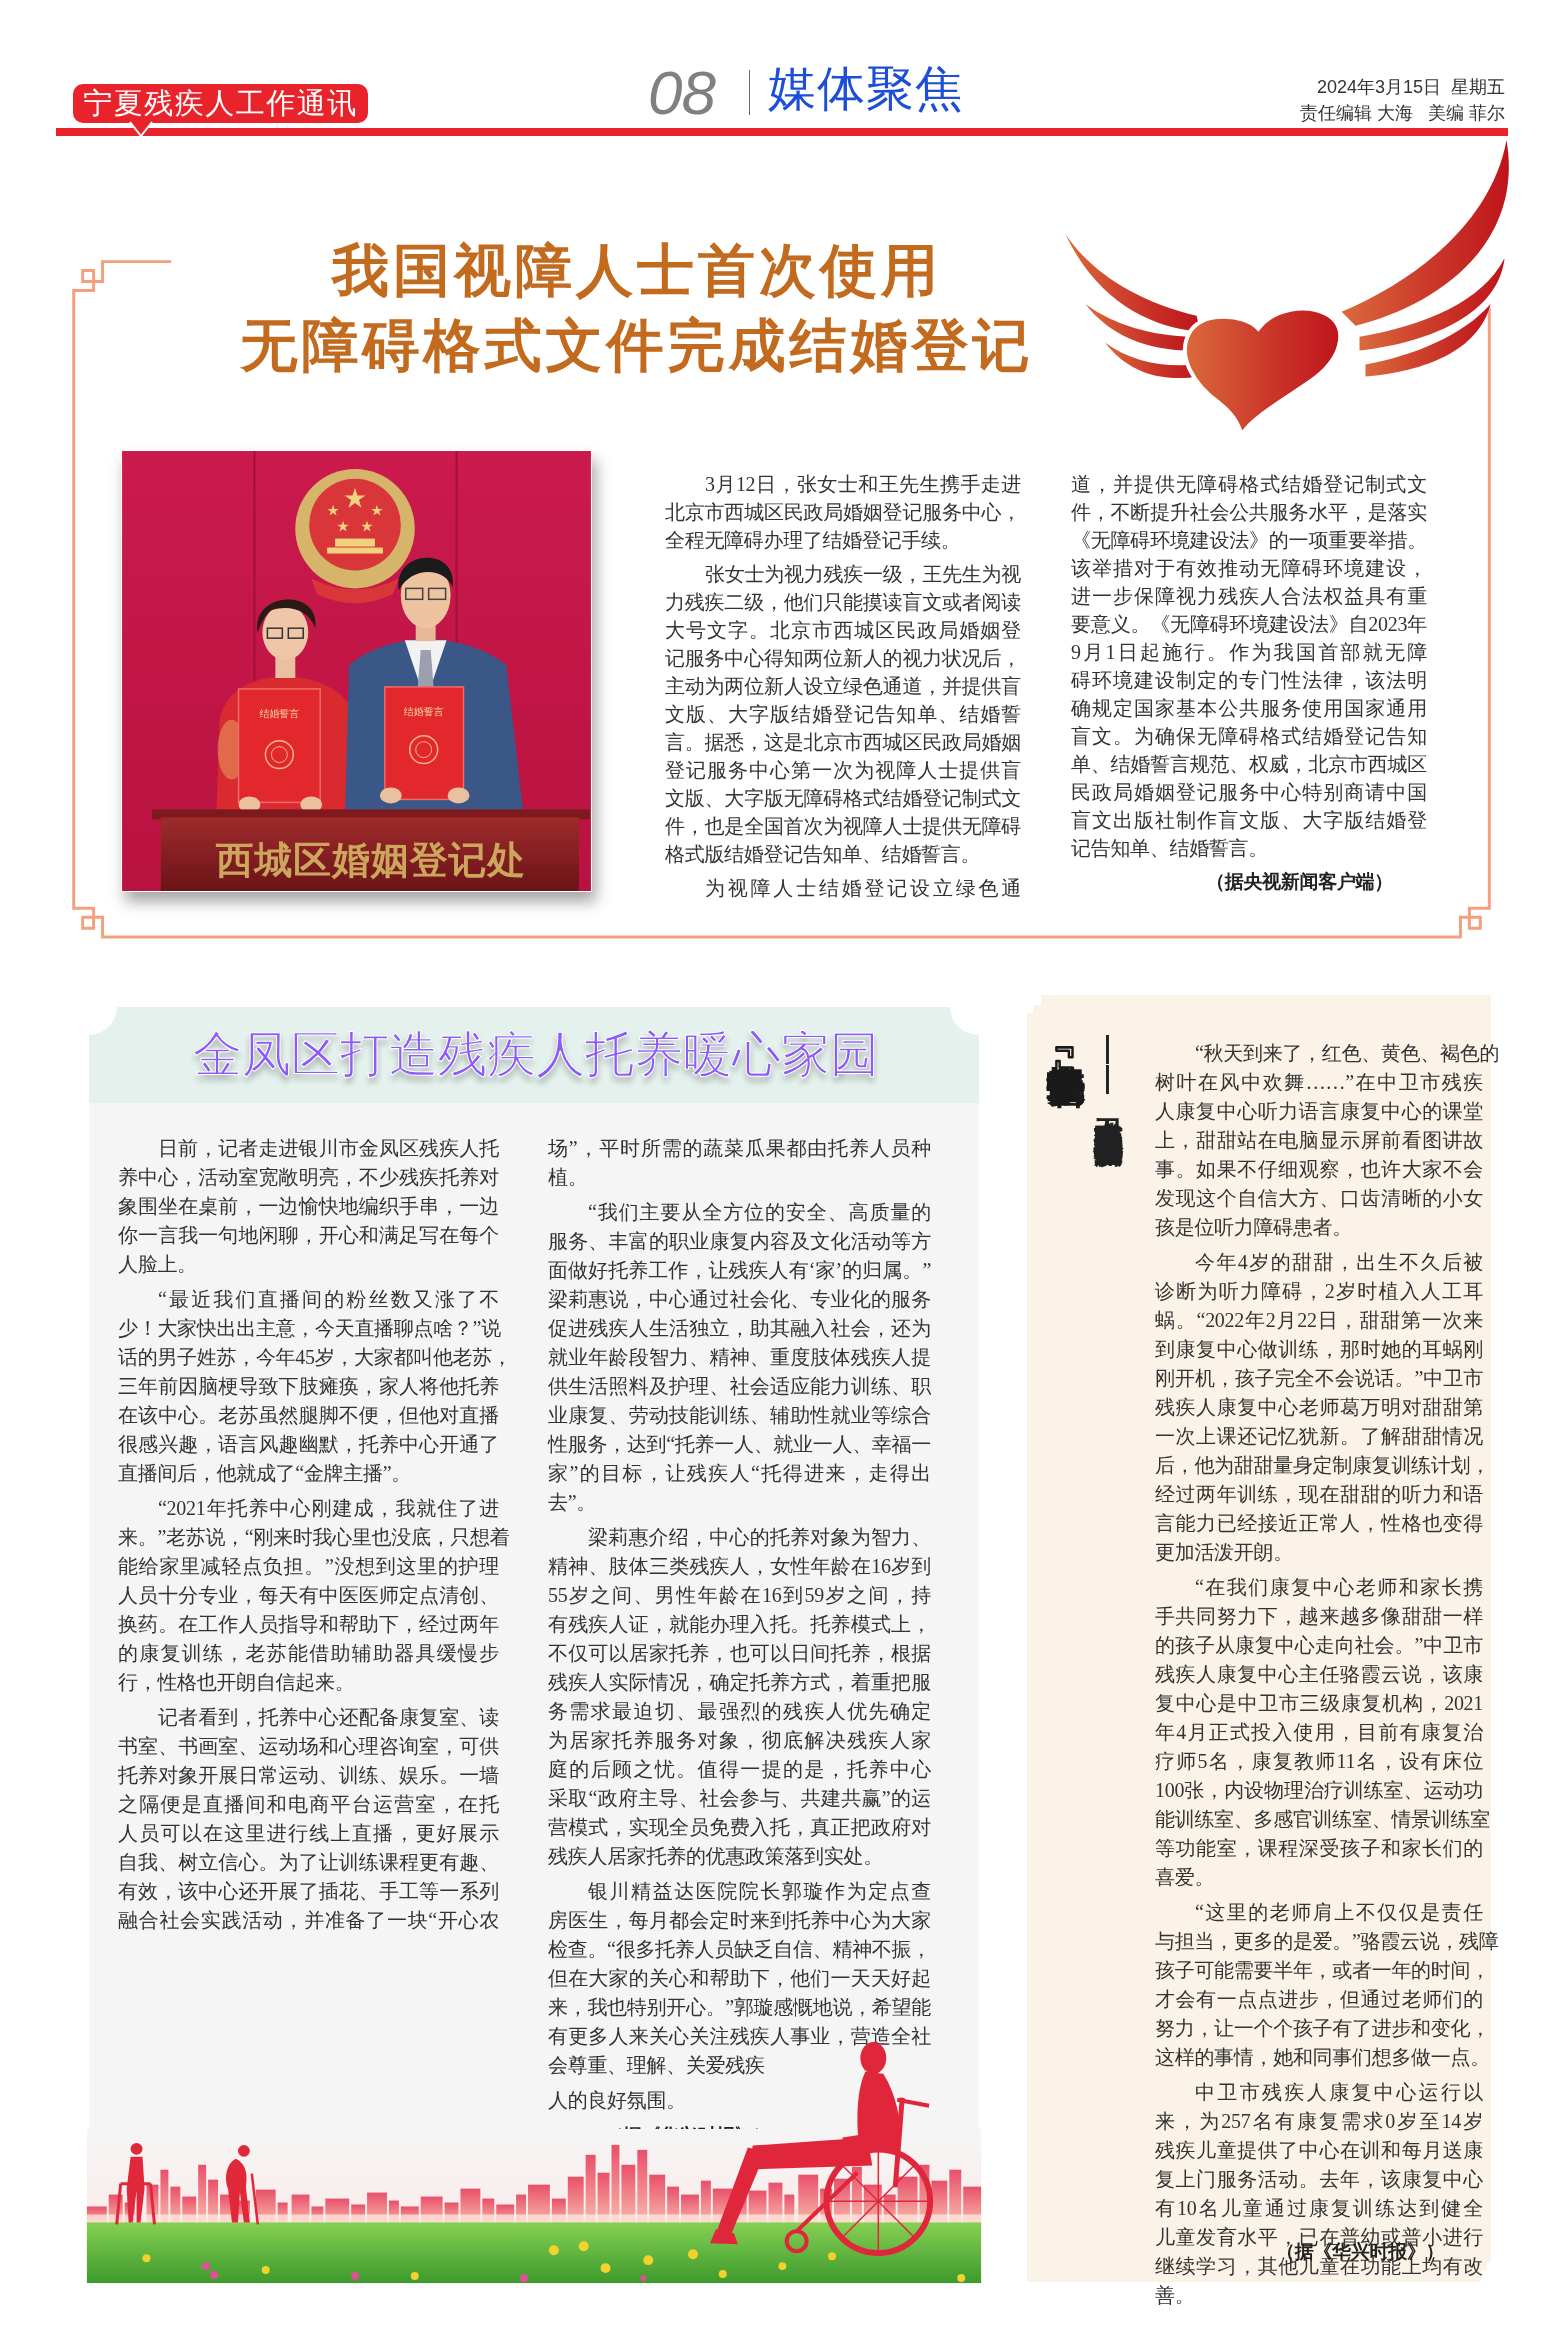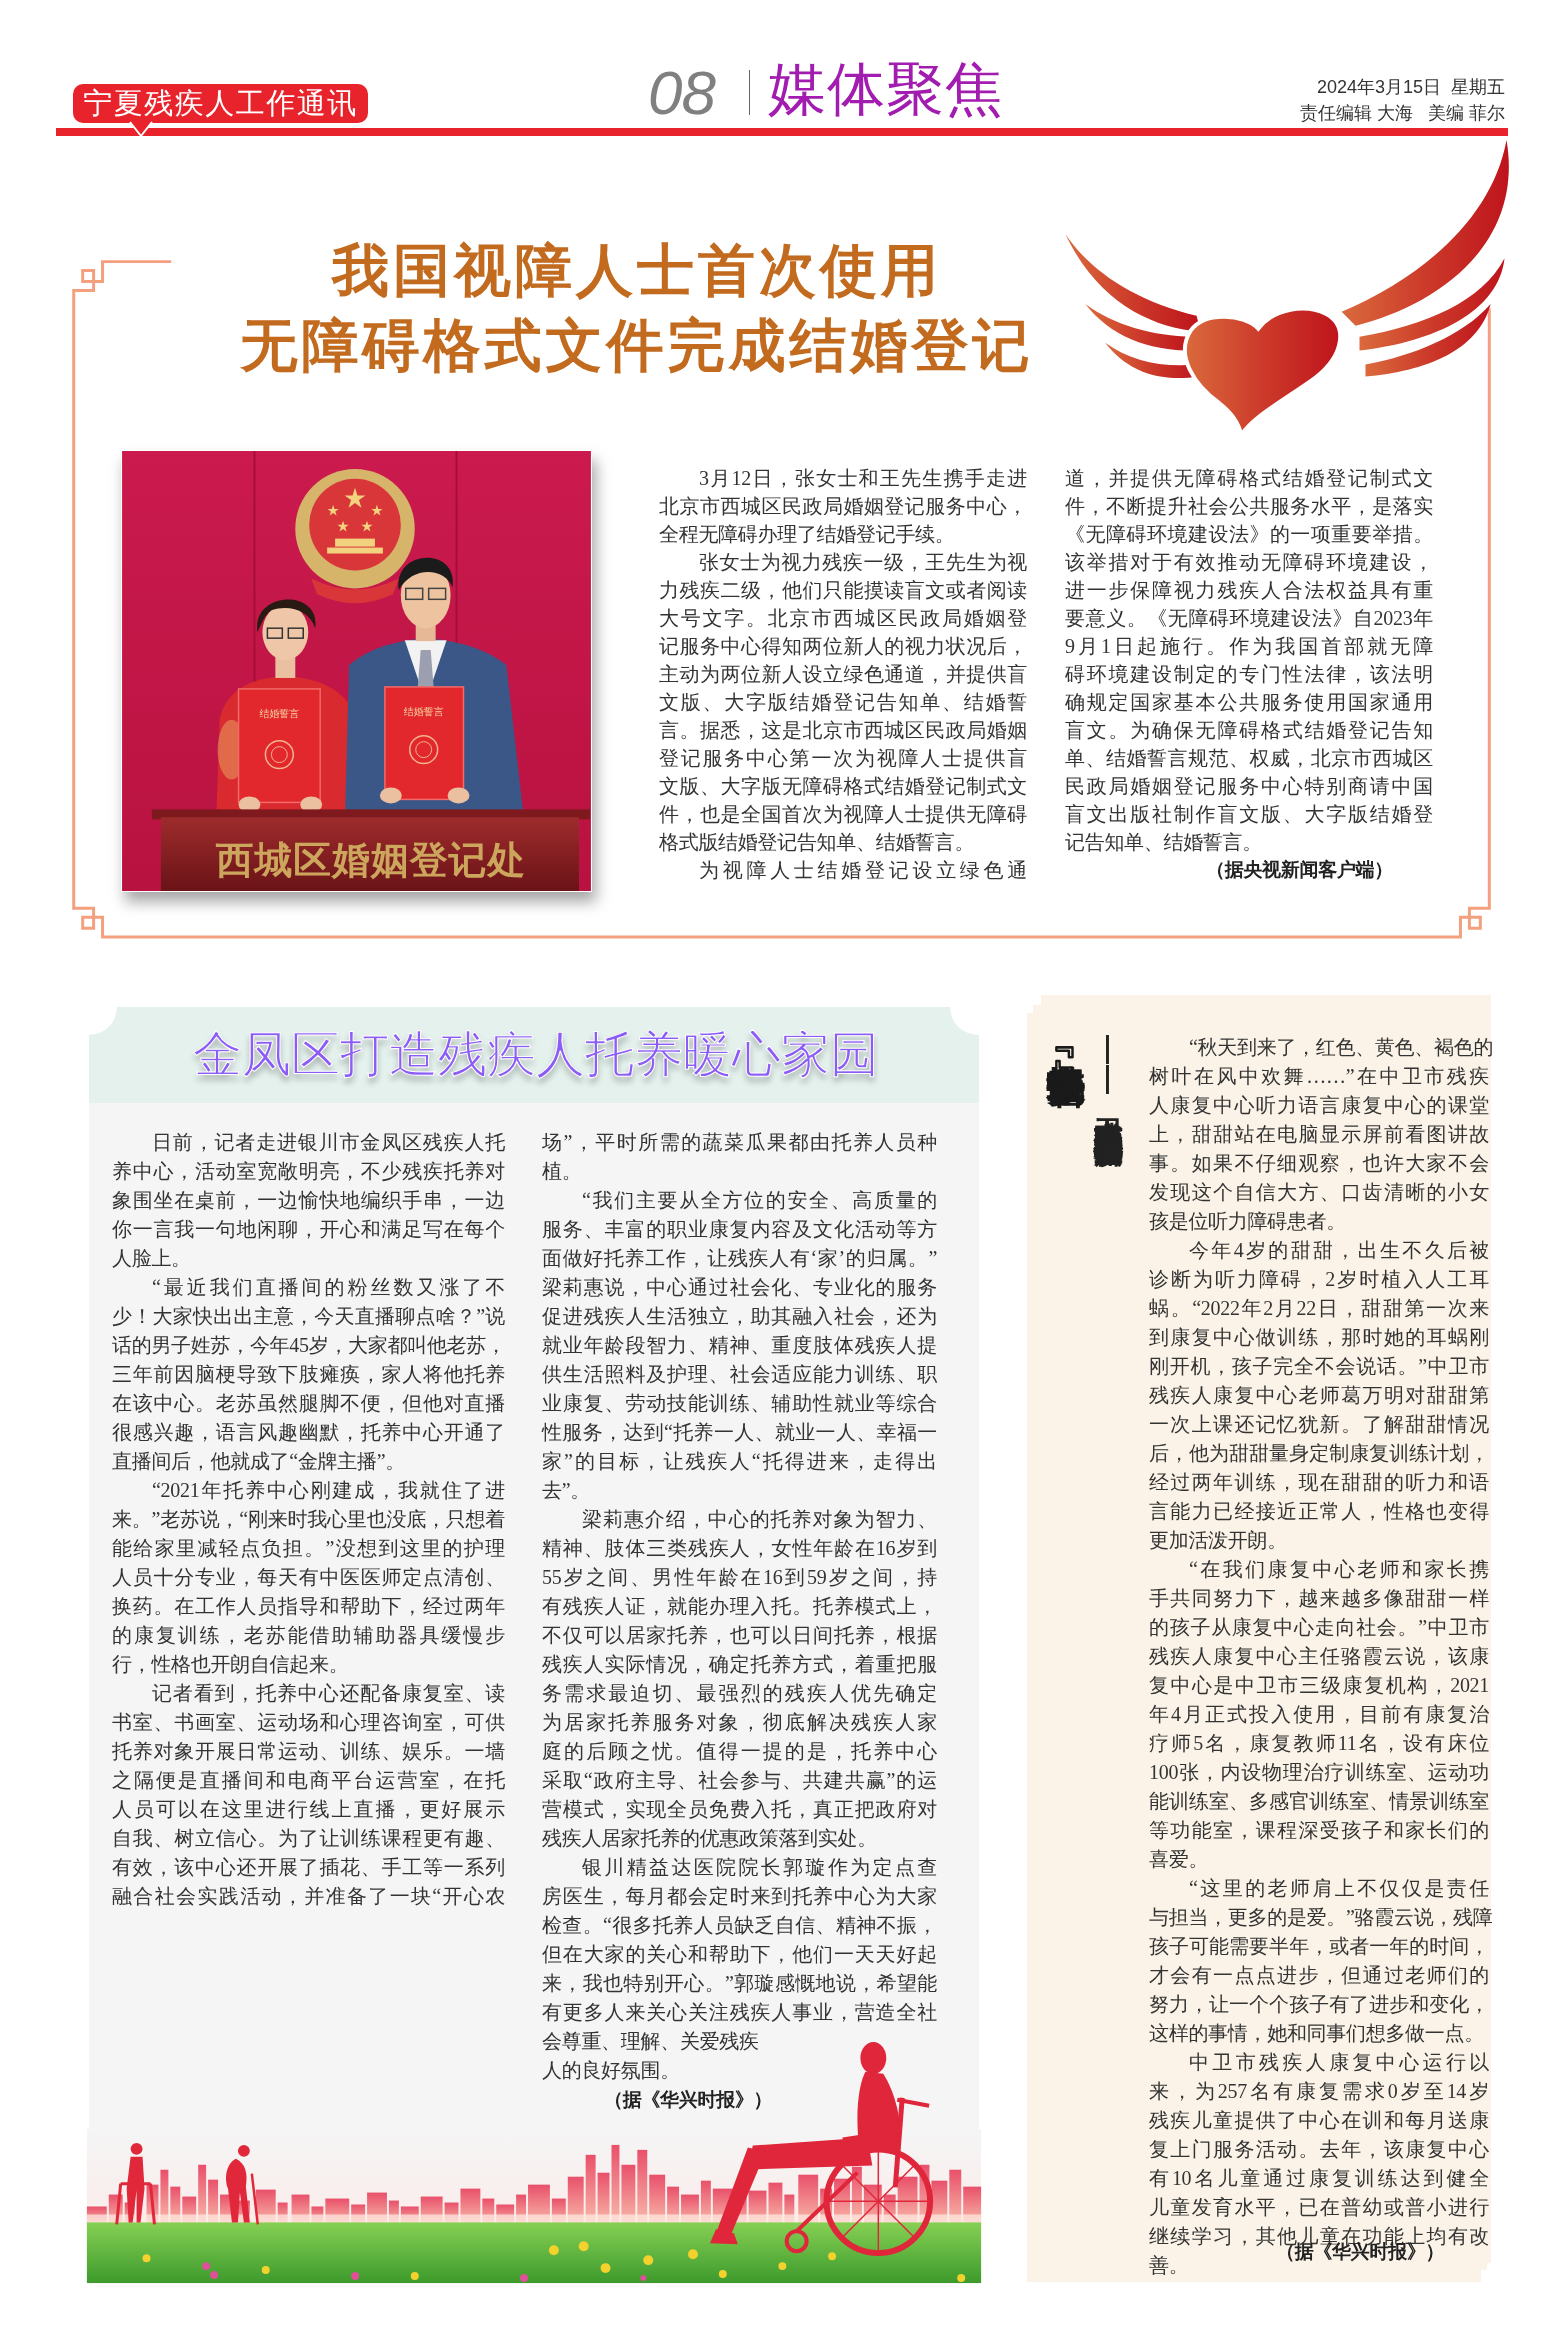--- a/index.html
+++ b/index.html
@@ -5,31 +5,31 @@
   html,body{margin:0;padding:0;background:#fff;}
   #page{position:relative;width:1565px;height:2340px;overflow:hidden;background:#fff;
         font-family:"Liberation Serif",serif;color:#333;}
   .abs{position:absolute;}
   
   .badge{position:absolute;left:73px;top:84px;width:295px;height:39px;border-radius:10px;background:#E8232B;
          color:#fff;font-family:"Liberation Sans",sans-serif;font-size:29px;line-height:39px;text-align:center;letter-spacing:1.5px;}
   .redbar{position:absolute;left:56px;top:128px;width:1452px;height:8px;background:#E8232B;}
   .pagenum{position:absolute;left:648px;top:62px;font-family:"Liberation Sans",sans-serif;font-size:62px;line-height:62px;color:#808080;letter-spacing:-1px;font-style:italic;}
   .hdiv{position:absolute;left:749px;top:70px;width:1px;height:45px;background:#666;}
-  .section{position:absolute;left:768px;top:64px;font-family:"Liberation Sans",sans-serif;font-size:58px;line-height:50px;color:#a21caf;letter-spacing:1px;}
+  .section{position:absolute;left:768px;top:64px;font-family:"Liberation Sans",sans-serif;font-size:48px;line-height:50px;color:#1d4ed8;letter-spacing:1px;}
   .dateblock{position:absolute;right:60px;top:74px;text-align:right;font-family:"Liberation Sans",sans-serif;font-size:18px;line-height:26px;color:#333;}
   
   .toptitle{position:absolute;left:189px;top:233px;width:896px;text-align:center;font-family:"Liberation Sans",sans-serif;
             font-weight:bold;font-size:57px;line-height:75px;letter-spacing:4px;color:#C26A1E;}
   .toptitle span{display:block;white-space:nowrap;}
   .photo{position:absolute;left:121px;top:450px;width:469px;height:440px;border:1px solid #fff;
          box-shadow:4px 10px 14px rgba(0,0,0,0.35);}
   
   .col{position:absolute;font-family:"Liberation Serif",serif;font-size:20px;letter-spacing:-0.3px;color:#333;}
-  .col p{margin:0;padding:0;}
+  .col p{margin:6px;padding:0;}
   .col .ln{display:block;white-space:nowrap;text-align:justify;text-align-last:justify;}
   .col .ln.first{padding-left:2em;}
   .col .ln.last{text-align-last:left;}
   .col.top{font-size:20px;line-height:28px;}
   .col.top .ln{height:28px;}
   .col.bl{line-height:29px;}
   .col.bl .ln{height:29px;}
   .col.rt{line-height:29px;}
   .col.rt .ln{height:29px;}
   .src{font-family:"Liberation Sans",sans-serif;font-weight:bold;color:#222;white-space:nowrap;font-size:19px;}

